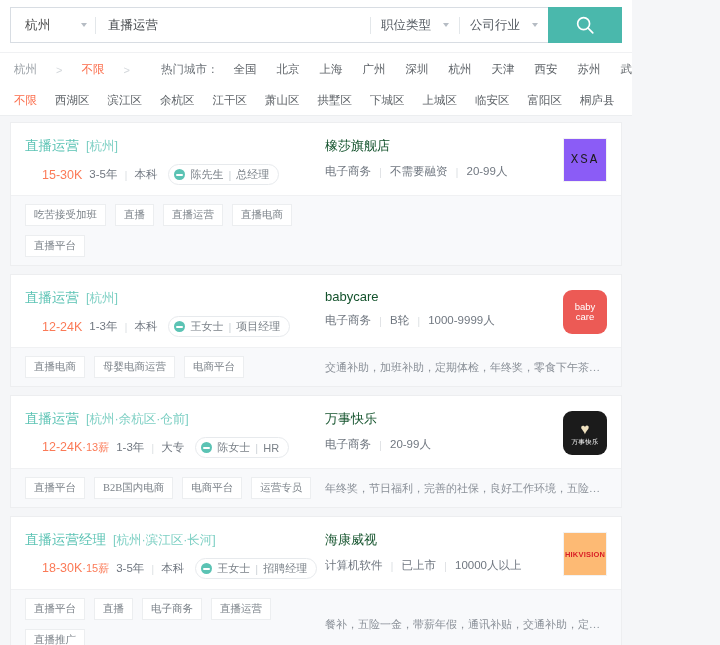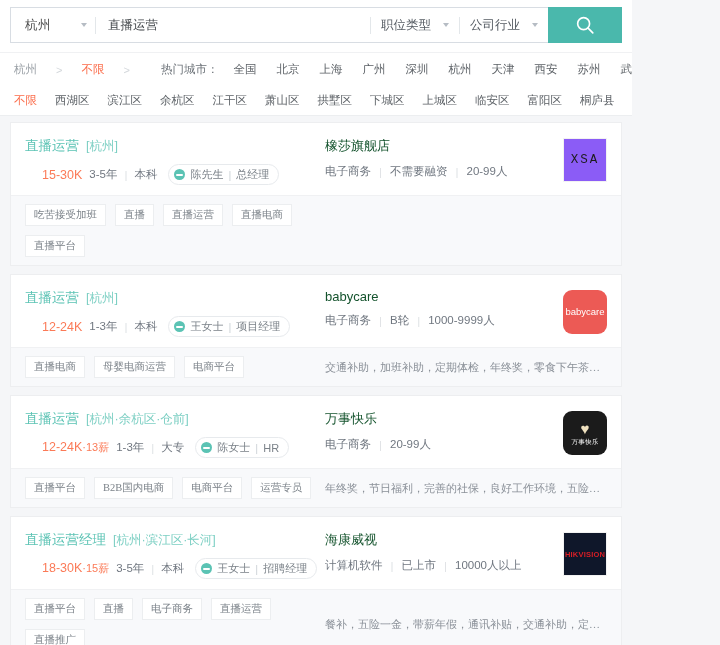--- a/index.html
+++ b/index.html
@@ -205,37 +205,37 @@
     border: 1px solid #f2f2f2;
     font-family: Liberation Mono, monospace;
     letter-spacing: 2px;
     color: #1c1c1c;
     font-size: 12.5px;
   }
   .logo-babycare {
     background: #ec5a55;
     border-radius: 9px;
     color: #fff;
-    flex-direction: row;
+    flex-direction: column;
     line-height: 1.05;
     font-size: 9.5px;
     justify-content: center;
   }
   .logo-wsk {
     background: #1b1b1b;
     border-radius: 9px;
     color: #fff;
     flex-direction: column;
     justify-content: center;
     line-height: 1.1;
   }
   .logo-wsk .glyph { font-size: 15px; color: #f0e2c0; }
   .logo-wsk .nm { font-size: 6.5px; letter-spacing: .3px; }
   .logo-hik {
-    background: #0f172a;
+    background: #fdba74;
     border: 1px solid #f2f2f2;
     color: #d81e26;
     font-size: 7.5px;
     font-weight: bold;
     letter-spacing: .2px;
   }
 
   .card-foot {
     background: #f8f9fb;
     border-top: 1px solid #f0f1f3;

